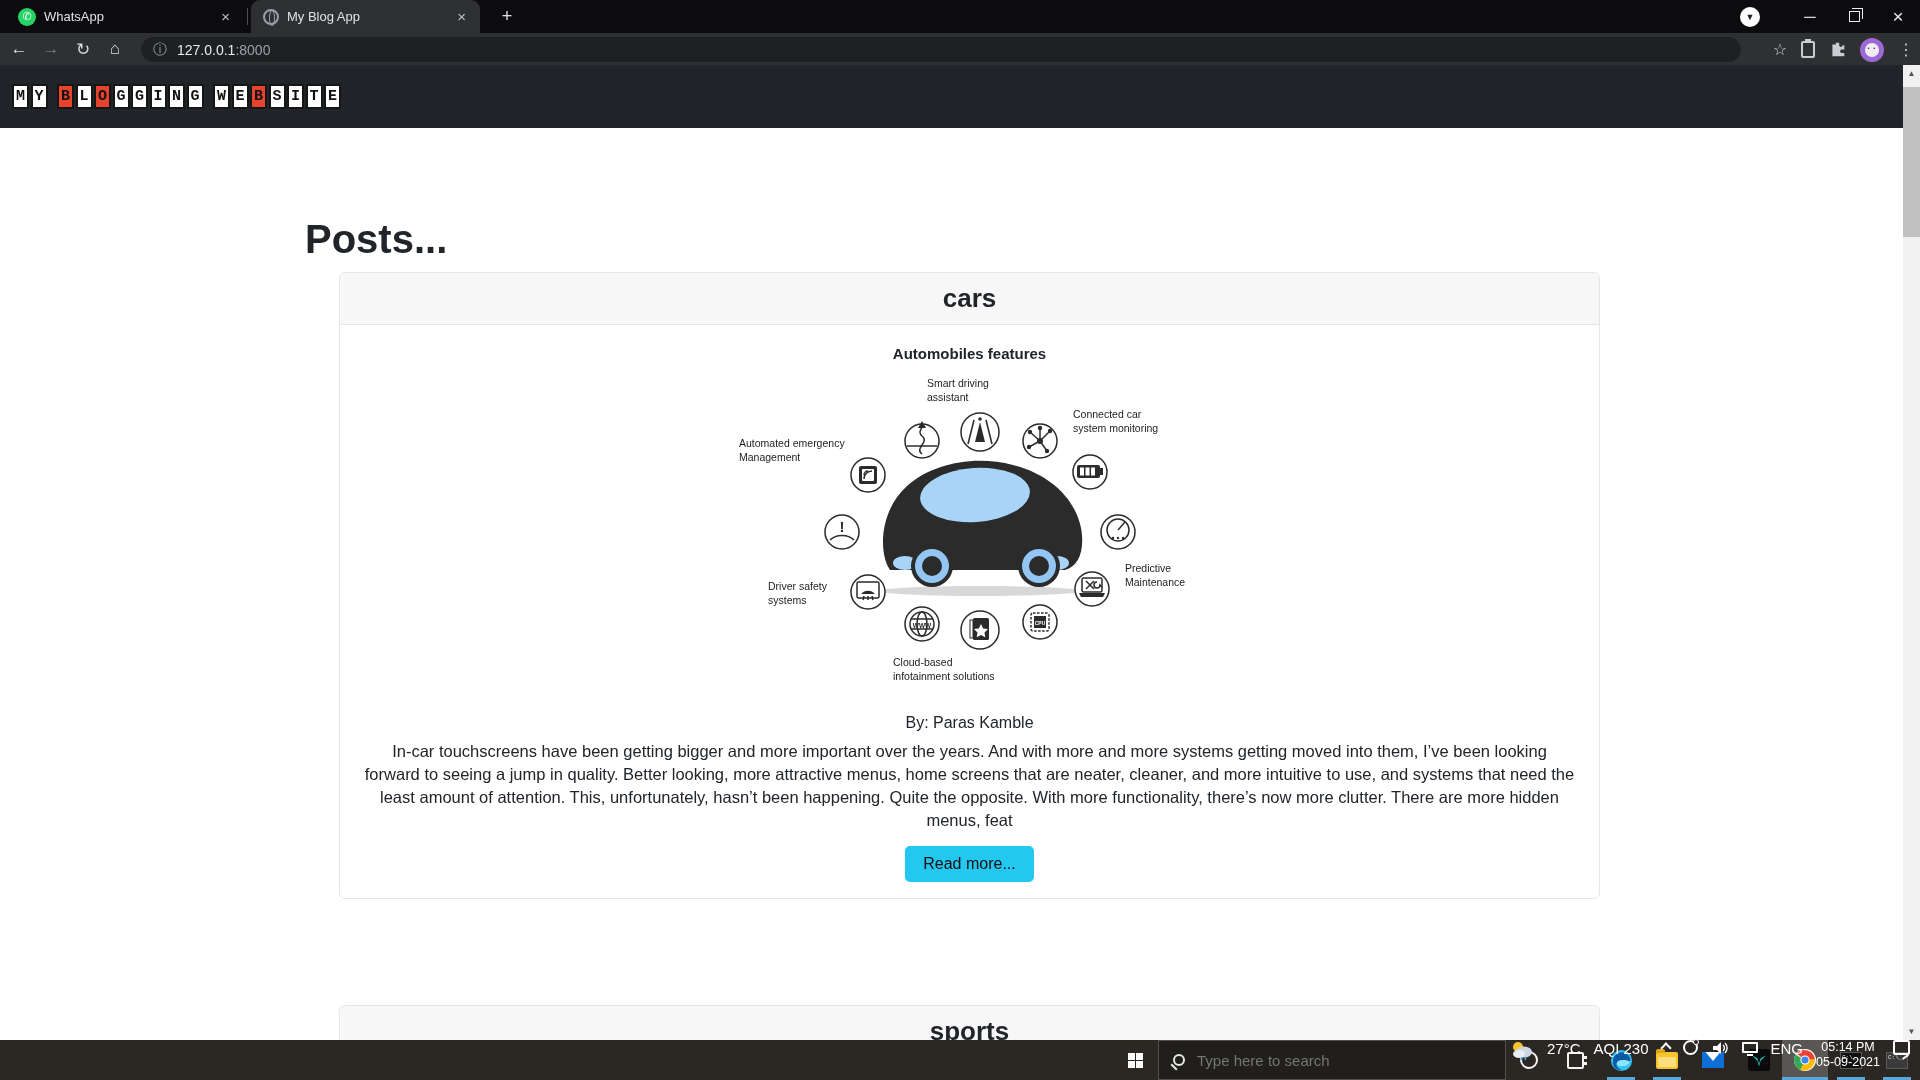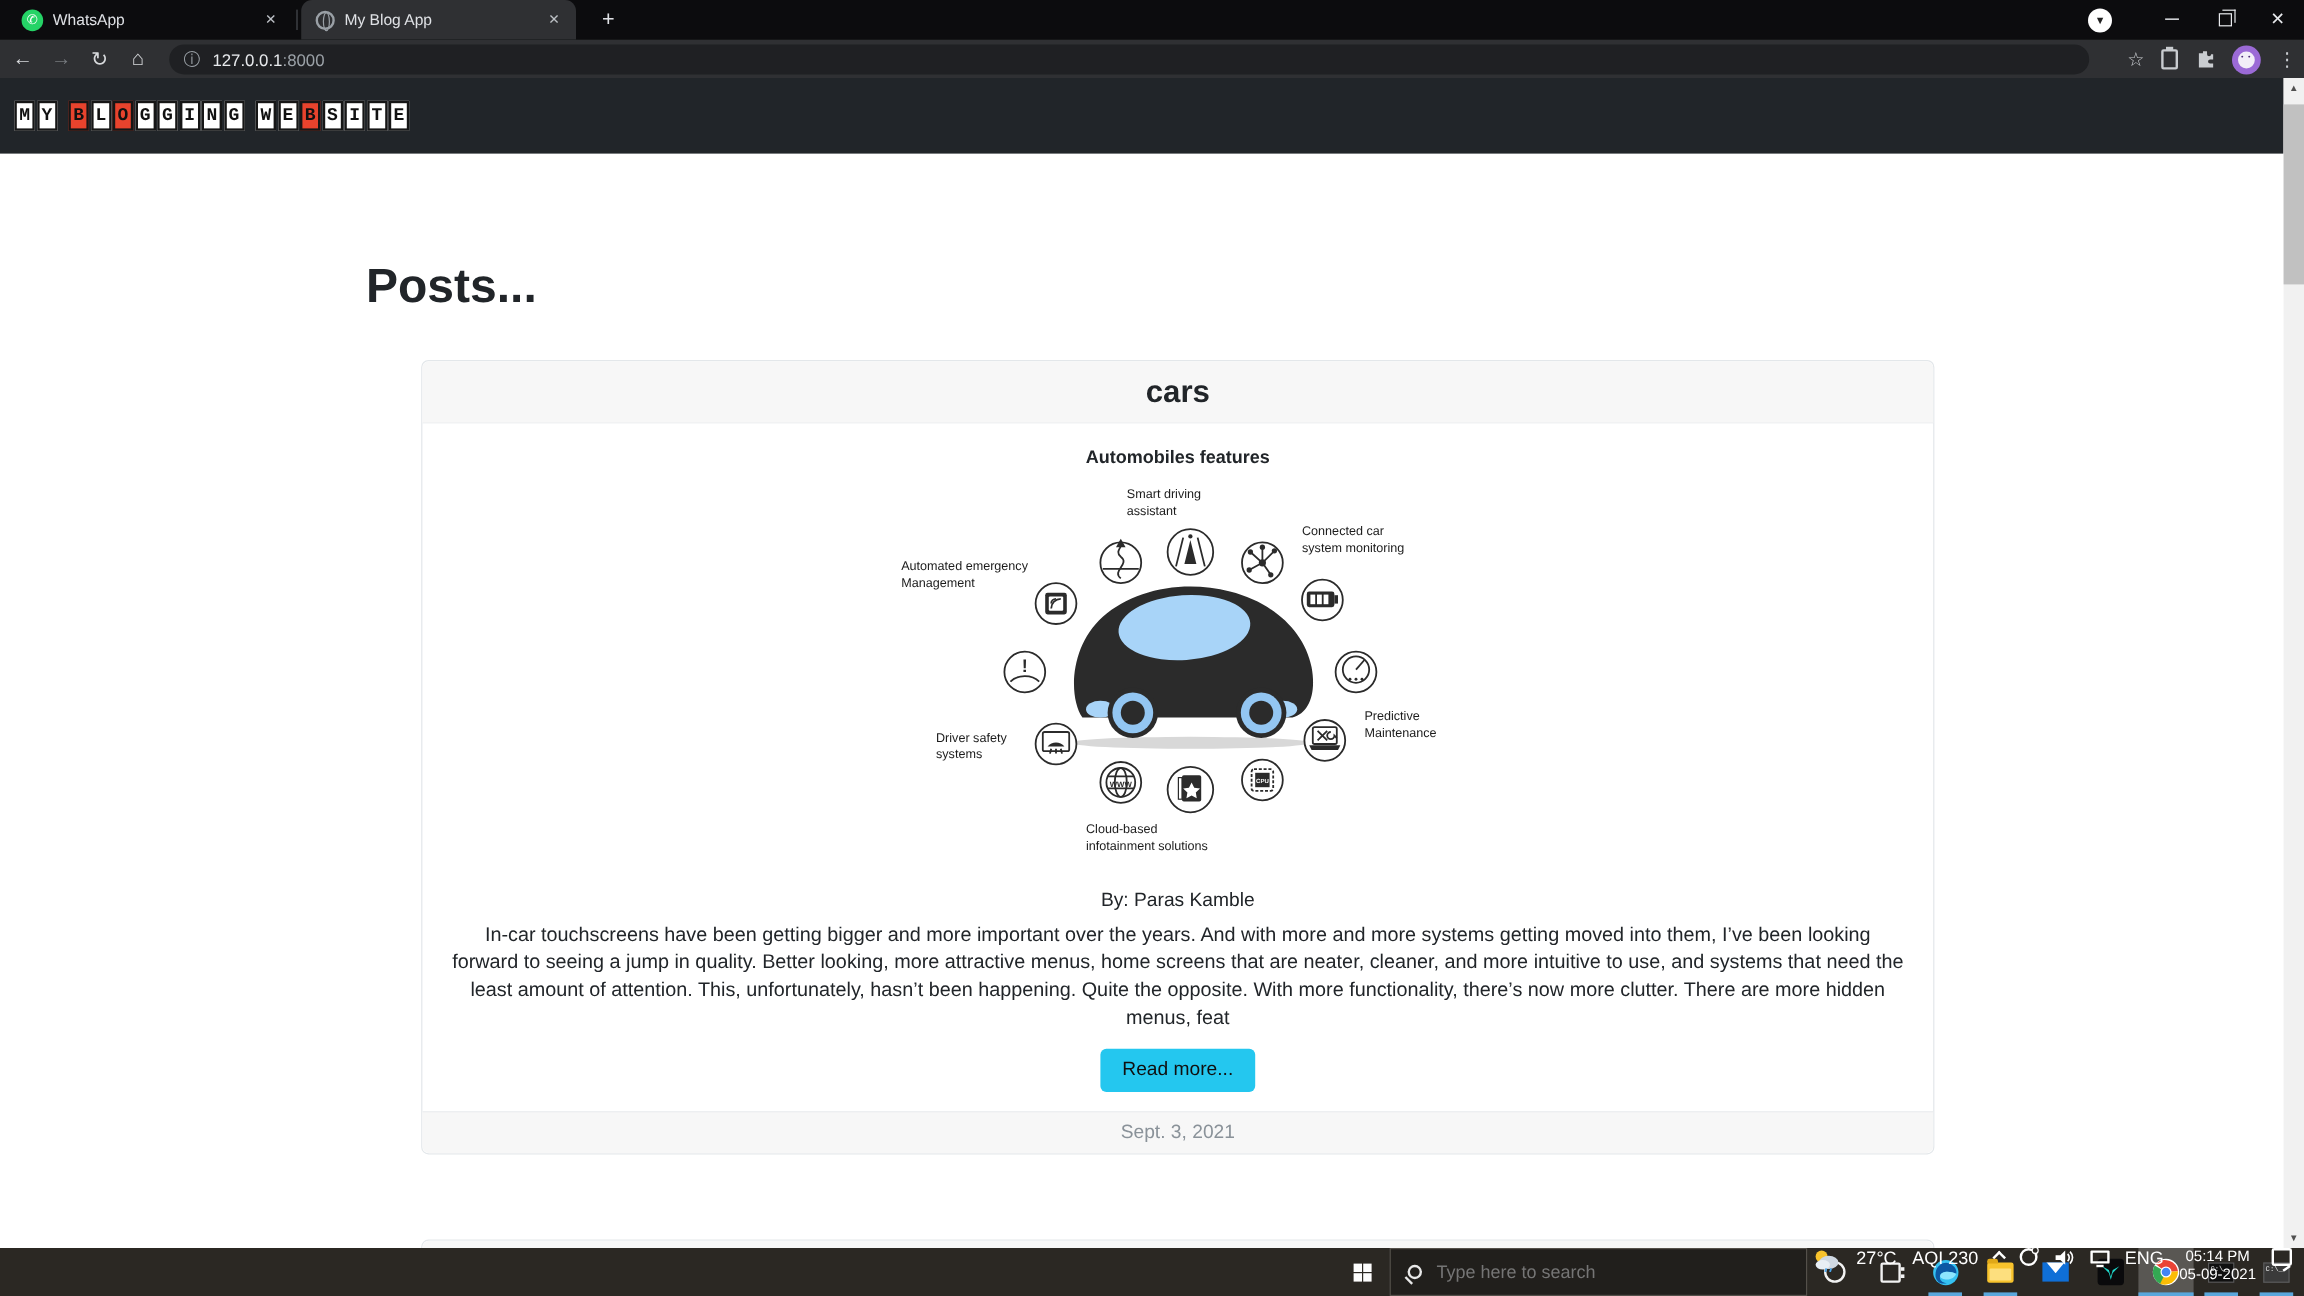--- a/index.html
+++ b/index.html
@@ -57,21 +57,21 @@
           display:flex; align-items:center; justify-content:center; margin-right:1.5px; }
   .tile.red { background:#e8432d; }
   .tile.gap { margin-left:8px; }
   .nav-links { display:flex; align-items:center; margin-left:28px; gap:28px; }
   .nav-link { color:rgba(255,255,255,0.72); font-size:19px; }
   .caret { display:inline-block; margin-left:6px; vertical-align:3px; width:0; height:0;
            border-left:6px solid transparent; border-right:6px solid transparent; border-top:6px solid rgba(255,255,255,0.72); }
 
   #posts-heading { position:absolute; left:305px; top:152px; font-size:40px; font-weight:600; color:#212529; }
 
-  .card { position:absolute; left:351px; width:1261px; background:#fff; border:1px solid #e3e7ea; border-radius:6px;margin-top:28px; }
+  .card { position:absolute; left:339px; width:1261px; background:#fff; border:1px solid #e3e7ea; border-radius:6px; }
   .card-header { background:#f7f7f7; border-bottom:1px solid #e3e7ea; border-radius:6px 6px 0 0;
                  text-align:center; font-size:26px; font-weight:bold; color:#212529; padding:10px 0; }
   .card-footer { background:#f7f7f7; border-top:1px solid #e3e7ea; border-radius:0 0 6px 6px;
                  text-align:center; font-size:16px; color:#8a9299; padding:8px 0; }
   #card-cars { top:207px; }
   #card-sports { top:940px; height:200px; }
   .post-title { text-align:center; font-size:15px; font-weight:bold; color:#212529; margin-top:20px; }
   #car-figure { display:block; margin:8px auto 0 auto; }
   .byline { text-align:center; font-size:16px; color:#212529; margin-top:14px; }
   .excerpt { width:1210px; margin:8px auto 0 auto; text-align:center; font-size:16.5px;
@@ -331,21 +331,20 @@
               <rect x="296" y="243" width="18" height="18" rx="2" fill="none" stroke="#2b2b2b" stroke-width="1.5" stroke-dasharray="2.5 1.5"></rect>
               <rect x="299" y="246" width="12" height="12" fill="#2b2b2b"></rect>
               <text x="305" y="254.5" text-anchor="middle" font-size="5" font-weight="bold" fill="#fff">CPU</text>
             </g>
         </svg>
 
         <div class="byline">By: Paras Kamble</div>
         <div class="excerpt">In-car touchscreens have been getting bigger and more important over the years. And with more and more systems getting moved into them, I’ve been looking forward to seeing a jump in quality. Better looking, more attractive menus, home screens that are neater, cleaner, and more intuitive to use, and systems that need the least amount of attention. This, unfortunately, hasn’t been happening. Quite the opposite. With more functionality, there’s now more clutter. There are more hidden menus, feat</div>
         <button class="readmore">Read more...</button>
       </div>
-      <div class="card-footer">Sept. 3, 2021</div>
     </div>
 
     <div class="card" id="card-sports">
       <div class="card-header">sports</div>
 
     </div>
 
     <div id="pg-scroll">
       <span class="arr" style="top:0;">▲</span>
       <div id="pg-thumb"></div>

